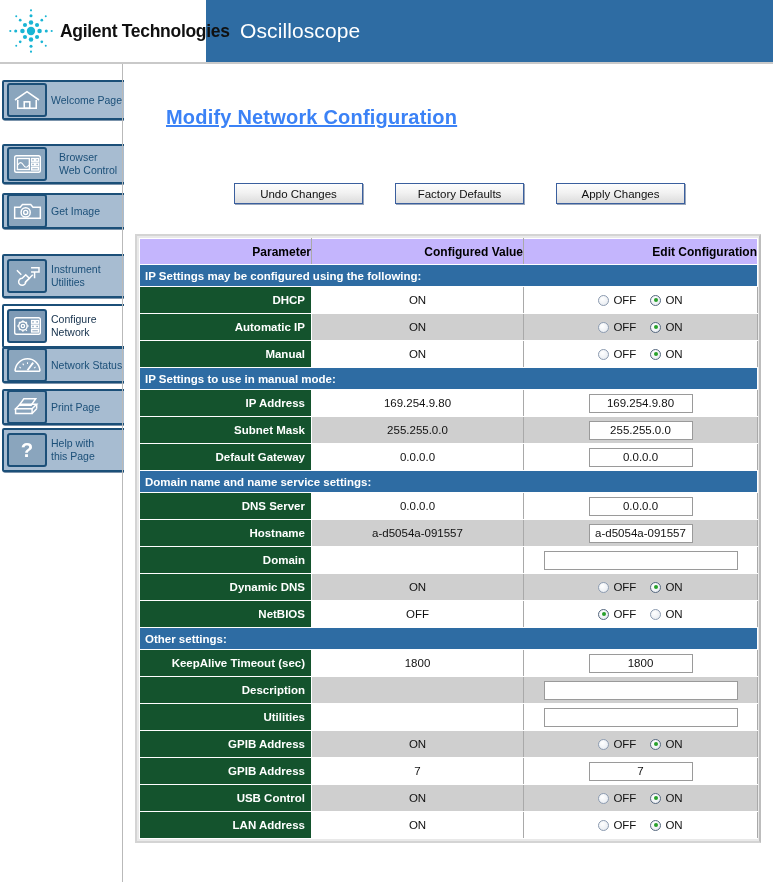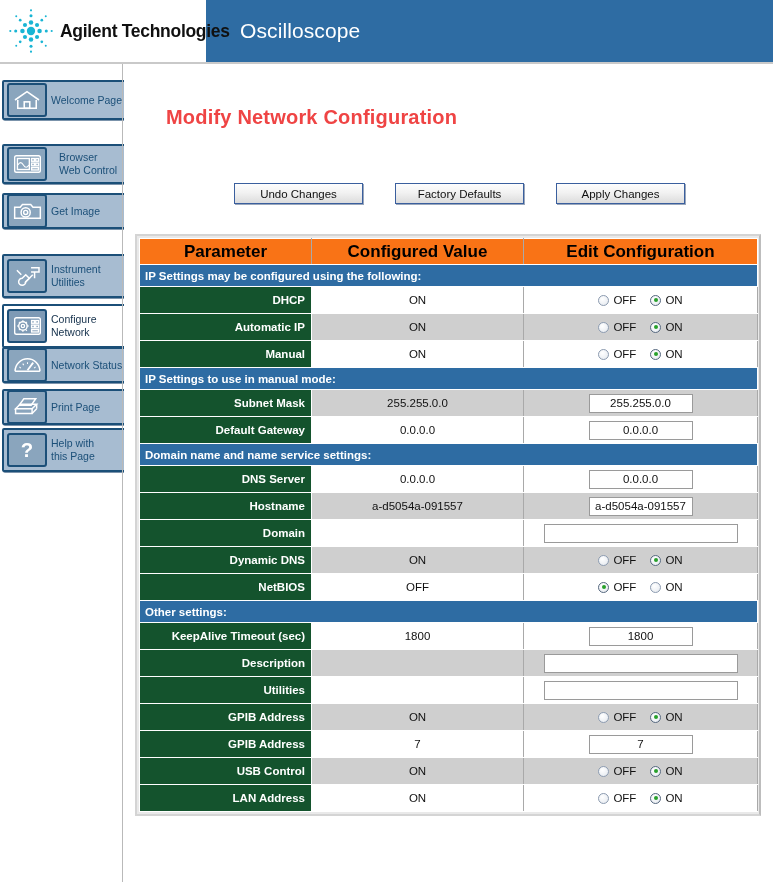--- a/index.html
+++ b/index.html
@@ -123,23 +123,24 @@
     left: 124px; top: 64px;
     width: 649px;
     height: 818px;
     background: #ffffff;
   }
   #page-title {
     position: absolute;
     left: 42px; top: 42px;
     font-size: 20px;
     font-weight: bold;
-    color: #ef4444;
+    color: #3b82f6;
     font-family: "Liberation Sans", sans-serif;
     letter-spacing: 0.2px;
+    text-decoration: underline;
   }
   #button-row {
     position: absolute;
     left: 110px; top: 119px;
     display: flex;
     gap: 32px;
   }
   .action-btn {
     width: 129px;
     height: 21px;
@@ -176,27 +177,27 @@
   table#config-table td, table#config-table th {
     padding: 0;
     margin: 0;
   }
   .col-param  { width: 172px; }
   .col-value  { width: 212px; }
   .col-edit   { width: 234px; }
 
   .hdr-cell {
     height: 25px;
-    background: #f97316;
+    background: #c4b5fd;
     border: 1px solid #ffffff;
     border-right: 1px solid #a9a9a9;
     color: #000;
-    font-size: 17px;
+    font-size: 12px;
     font-weight: bold;
-    text-align: center;
+    text-align: right;
     vertical-align: middle;
     font-family: "Liberation Sans", sans-serif;
   }
   .section-cell {
     height: 21px;
     background: #2e6ca3;
     color: #ffffff;
     font-weight: bold;
     font-size: 11.5px;
     padding-left: 5px !important;
@@ -532,20 +533,25 @@
                 <div class="radio-opt sel">
                   <span class="radio-dot"></span>
                   <span class="radio-label">ON</span>
                 </div>
               </div>
             </td>
           </tr>
           <tr>
             <td colspan="3" class="section-cell">IP Settings to use in manual mode:</td>
           </tr>
+          <tr class="row-white">
+            <td class="param-cell">IP Address</td>
+            <td class="value-cell">169.254.9.80</td>
+            <td class="edit-cell"><input type="text" class="tinput w-med" value="169.254.9.80" style=""></td>
+          </tr>
           <tr class="row-gray">
             <td class="param-cell">Subnet Mask</td>
             <td class="value-cell">255.255.0.0</td>
             <td class="edit-cell"><input type="text" class="tinput w-med" value="255.255.0.0" style=""></td>
           </tr>
           <tr class="row-white">
             <td class="param-cell">Default Gateway</td>
             <td class="value-cell">0.0.0.0</td>
             <td class="edit-cell"><input type="text" class="tinput w-med" value="0.0.0.0" style=""></td>
           </tr>

